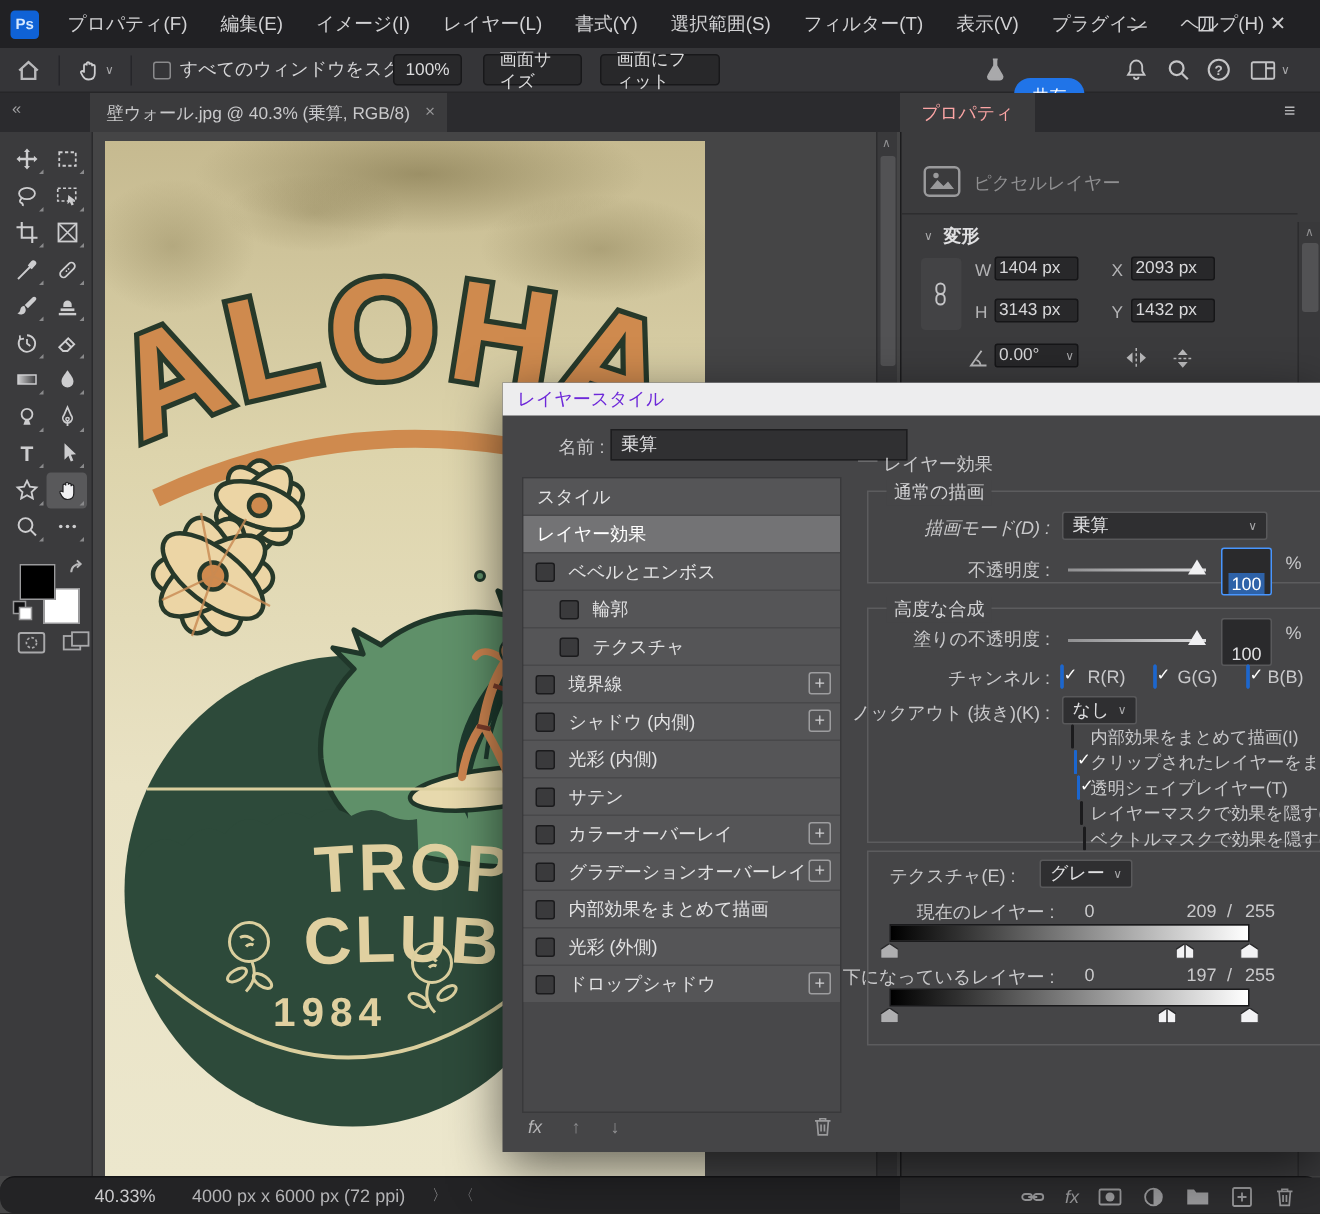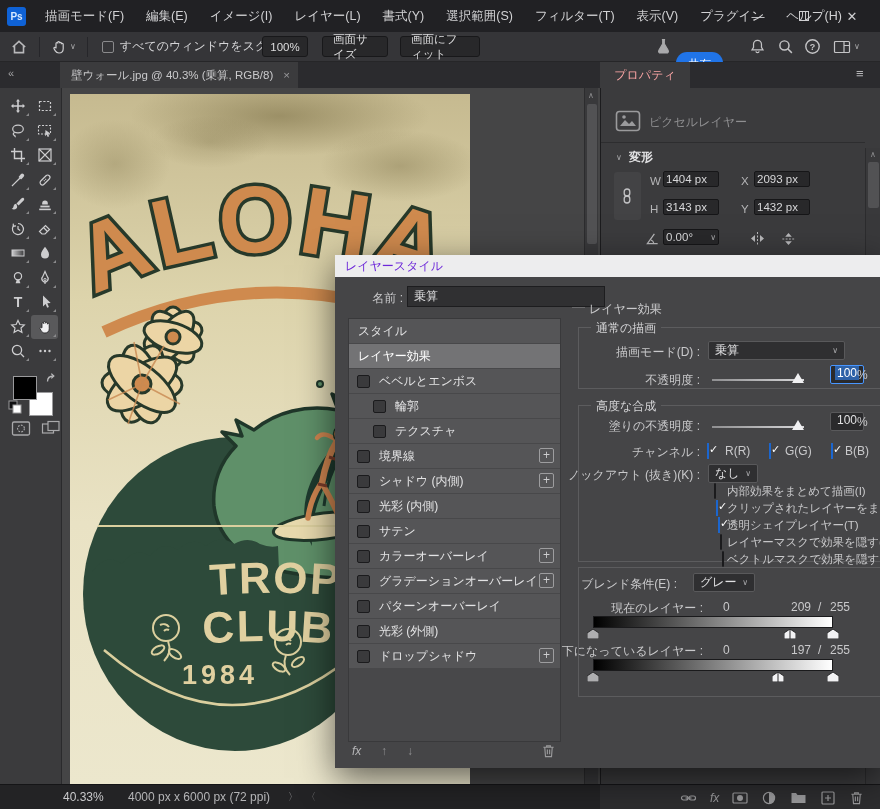--- a/index.html
+++ b/index.html
@@ -34,55 +34,55 @@
   .swatch{position:absolute;border:1px solid #9a9a9c;}
   
   .canvas{left:62px;top:88px;width:538px;height:696px;background:#454546;overflow:hidden;}
   .vscroll{position:absolute;background:#39393b;border-left:1px solid #2c2c2e;}
   .vthumb{position:absolute;background:#525254;border-radius:2px;}
   
   .rightpanel{left:600px;top:88px;width:280px;height:696px;background:#3b3b3d;border-left:1px solid #1c1c1e;}
   .pfield{background:#28282a;border:1px solid #161618;border-radius:2px;color:#d8d8da;font-size:11.5px;padding:0 2px;height:16px;width:56px;}
   .plabel{color:#b4b4b6;font-size:11.5px;}
   
-  .statusbar{left:0;top:784px;width:880px;height:25px;background:#232325;border-top:1px solid #151517;}
+  .statusbar{left:0;top:784px;width:880px;height:25px;background:#232325;border-top:1px solid #151517;border-radius:10px;}
   .layersbar{position:absolute;left:600px;top:0;width:280px;height:25px;background:#2d2d2f;display:flex;align-items:center;gap:13px;padding-left:80px;}
   
   .dialog{left:335px;top:255px;width:545px;height:513px;background:#454547;box-shadow:0 10px 34px rgba(0,0,0,.6);z-index:40;overflow:hidden;}
   .dlg-title{position:absolute;left:0;top:0;width:100%;height:22px;background:#ededee;color:#6d28d9;font-size:12px;display:flex;align-items:center;padding-left:10px;}
   .dlg-input{position:absolute;background:#303032;border:1px solid #1d1d1f;color:#dedee0;font-size:12px;padding:0 6px;}
   .stylelist{position:absolute;left:13px;top:63px;width:213px;height:424px;background:#48484a;border:1px solid #39393b;}
   .srow{position:relative;height:24px;margin-bottom:1px;background:#555557;display:flex;align-items:center;color:#e3e3e4;font-size:12px;}
   .srow.sel{background:#737375;color:#fff;}
   .pscb{width:13px;height:13px;border:1px solid #1b1b1d;background:#3a3a3c;border-radius:2px;flex:none;position:relative;}
   .pscb.on{background:#2074e8;border-color:#1b66cf;}
   .pscb.on:after{content:"✓";position:absolute;left:1px;top:-1px;color:#fff;font-size:11px;font-weight:bold;}
   .plusbox{position:absolute;right:6px;top:4px;width:15px;height:15px;border:1px solid #9d9d9f;border-radius:2px;color:#cdcdcf;font-size:12px;line-height:13px;text-align:center;}
   .gbox{position:absolute;border:1px solid #5c5c5e;}
   .gbox-label{position:absolute;top:-8px;left:12px;background:#454547;padding:0 5px;color:#d4d4d6;font-size:12px;}
   .rlabel{position:absolute;text-align:right;color:#cycyc;color:#c9c9cb;font-size:12px;}
   .dd{position:absolute;background:#2f2f31;border:1px solid #59595b;border-radius:2px;height:19px;display:flex;align-items:center;padding:0 6px;color:#e0e0e2;font-size:12px;}
   .dd .chev{margin-left:auto;}
   .slidertrack{position:absolute;height:2px;background:linear-gradient(to right,#8f8f91,#d8d8da);}
   .slidertri{position:absolute;width:0;height:0;border-left:6px solid transparent;border-right:6px solid transparent;border-bottom:10px solid #f0f0f2;}
-  .valbox{position:absolute;width:34px;height:19px;background:#2a2a2c;border:1px solid #59595b;border-radius:2px;display:flex;align-items:flex-start;justify-content:center;color:#e0e0e2;font-size:12px;margin-left:16px;}
+  .valbox{position:absolute;width:34px;height:32px;background:#2a2a2c;border:1px solid #59595b;border-radius:2px;display:flex;align-items:flex-end;justify-content:center;color:#e0e0e2;font-size:12px;}
   .valbox.focus{border-color:#4896ff;}
   .valbox.focus span{background:#2e62a8;color:#fff;padding:0 2px;}
   .gradbar{position:absolute;height:12px;width:240px;background:linear-gradient(to right,#000,#fff);border:1px solid #1a1a1c;}
   .dtext{position:absolute;color:#c9c9cb;font-size:12px;}
   .optlabel{position:absolute;color:#c9c9cb;font-size:11.5px;white-space:nowrap;}
 </style>
 </head>
 <body>
 
 <div class="app">
 
   <div class="abs menubar">
     <div class="pslogo">Ps</div>
-    <div class="menuitem">描画モード(F)</div>
+    <div class="menuitem">プロパティ(F)</div>
     <div class="menuitem">編集(E)</div>
     <div class="menuitem">イメージ(I)</div>
     <div class="menuitem">レイヤー(L)</div>
     <div class="menuitem">書式(Y)</div>
     <div class="menuitem">選択範囲(S)</div>
     <div class="menuitem">フィルター(T)</div>
     <div class="menuitem">表示(V)</div>
     <div class="menuitem">プラグイン</div>
     <div class="menuitem">ヘルプ(H)</div>
     <div class="wctl" style="left:738px;">—</div>
@@ -543,21 +543,21 @@
           <span style="margin-left:9px;">カラーオーバーレイ</span>
           <span class="plusbox">+</span>
         </div>
       <div class="srow">
           <span class="pscb" style="margin-left:8px;"></span>
           <span style="margin-left:9px;">グラデーションオーバーレイ</span>
           <span class="plusbox">+</span>
         </div>
       <div class="srow">
           <span class="pscb" style="margin-left:8px;"></span>
-          <span style="margin-left:9px;">パターンオーバーレイ</span>
+          <span style="margin-left:9px;">内部効果をまとめて描画</span>
         </div>
       <div class="srow">
           <span class="pscb" style="margin-left:8px;"></span>
           <span style="margin-left:9px;">光彩 (外側)</span>
         </div>
       <div class="srow">
           <span class="pscb" style="margin-left:8px;"></span>
           <span style="margin-left:9px;">ドロップシャドウ</span>
           <span class="plusbox">+</span>
         </div>
@@ -569,21 +569,21 @@
         <path d="M2.5 4h11M6 4V2.5h4V4M4 4l.8 10h6.4L12 4M6.8 6.5v5M9.2 6.5v5" fill="none" stroke="#9a9a9c" stroke-width="1.2"></path>
       </svg>
 
     
     <div class="abs" style="left:237px;top:52px;width:13px;height:1px;background:#6a6a6c;"></div>
     <div class="dtext" style="left:254px;top:46px;">レイヤー効果</div>
 
     <div class="gbox" style="left:243px;top:72px;width:650px;height:62px;">
       <span class="gbox-label">通常の描画</span>
     </div>
-    <div class="rlabel" style="left:195px;top:89px;width:170px;">描画モード(D) :</div>
+    <div class="rlabel" style="left:195px;top:89px;width:170px;font-style:italic;">描画モード(D) :</div>
     <div class="dd" style="left:373px;top:86px;width:137px;">
       <span>乗算</span>
       <span class="chev">∨</span>
     </div>
     <div class="rlabel" style="left:235px;top:117px;width:130px;">不透明度 :</div>
     <div class="slidertrack" style="left:377px;top:124px;width:92px;"></div>
     <div class="slidertri" style="left:457px;top:118px;"></div>
     <div class="valbox focus" style="left:479px;top:110px;">
         <span>100</span>
       </div>
@@ -616,21 +616,21 @@
     <span class="pscb on abs" style="left:373px;top:246px;"></span>
     <div class="optlabel" style="left:392px;top:246px;">クリップされたレイヤーをまとめて描画</div>
     <span class="pscb on abs" style="left:373px;top:263px;"></span>
     <div class="optlabel" style="left:392px;top:263px;">透明シェイプレイヤー(T)</div>
     <span class="pscb abs" style="left:373px;top:280px;"></span>
     <div class="optlabel" style="left:392px;top:280px;">レイヤーマスクで効果を隠す(L)</div>
     <span class="pscb abs" style="left:373px;top:297px;"></span>
     <div class="optlabel" style="left:392px;top:297px;">ベクトルマスクで効果を隠す(H)</div>
 
     <div class="gbox" style="left:243px;top:312px;width:650px;height:130px;"></div>
-    <div class="rlabel" style="left:180px;top:321px;width:162px;">ブレンド条件(E) :</div>
+    <div class="rlabel" style="left:180px;top:321px;width:162px;">テクスチャ(E) :</div>
     <div class="dd" style="left:358px;top:318px;width:62px;">
       <span>グレー</span>
       <span class="chev">∨</span>
     </div>
     <div class="rlabel" style="left:180px;top:345px;width:188px;">現在のレイヤー :</div>
     <div class="dtext" style="left:388px;top:345px;">0</div>
     <div class="dtext" style="left:450px;top:345px;width:26px;text-align:right;">209</div>
     <div class="dtext" style="left:483px;top:345px;">/</div>
     <div class="dtext" style="left:495px;top:345px;">255</div>
     <div class="gradbar" style="left:258px;top:361px;"></div>

